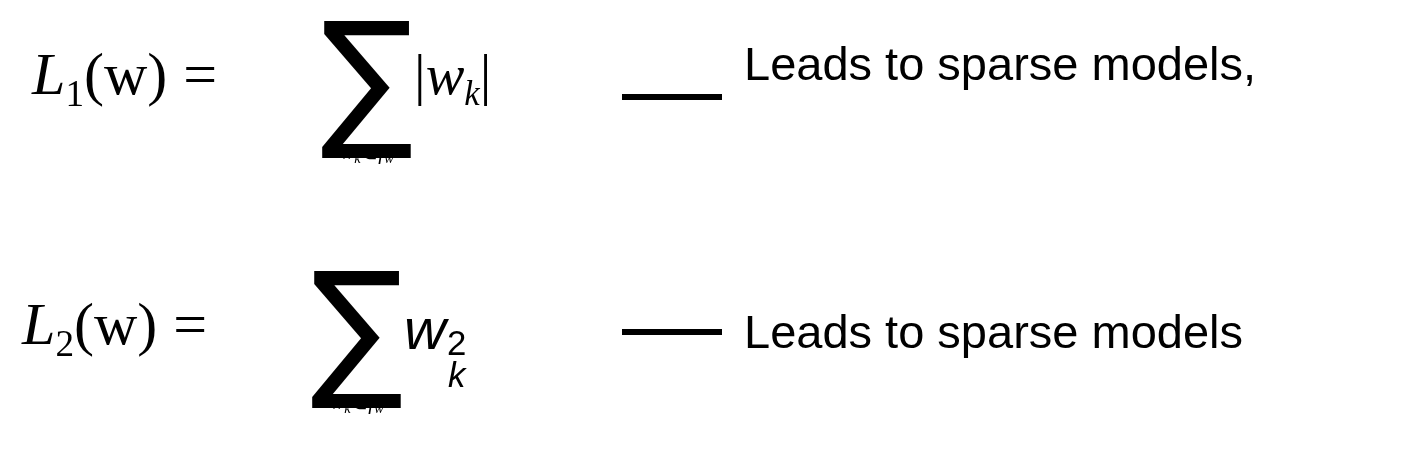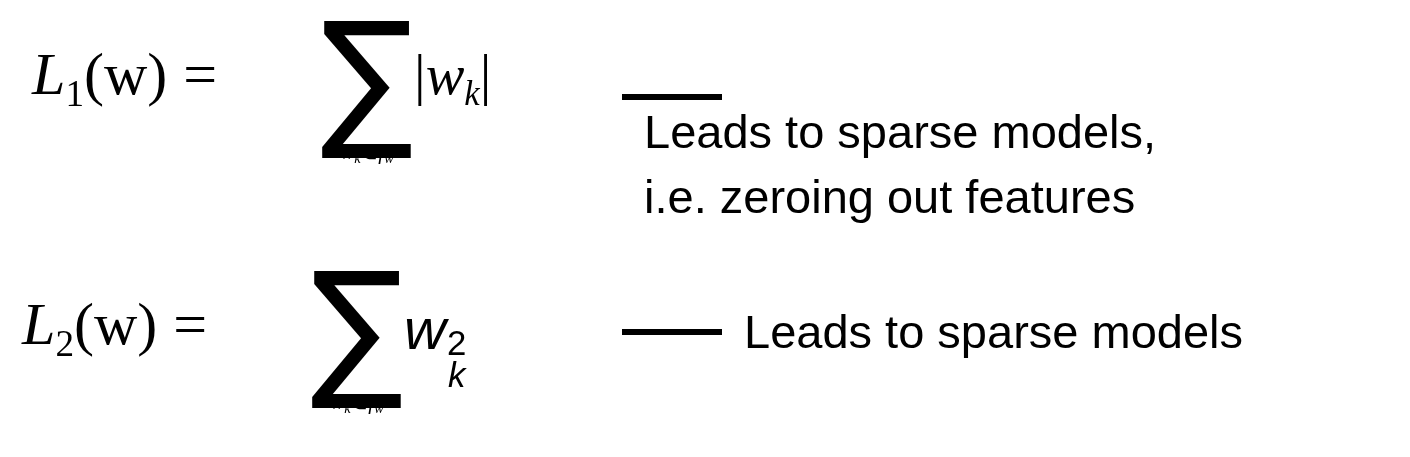--- a/index.html
+++ b/index.html
@@ -131,21 +131,21 @@
   .sup-sub .up { font-style: normal; }
   .sup-sub .dn { font-style: italic; margin-left: 1px; }
 
   
   .annot {
     position: absolute;
     display: flex;
     flex-direction: row;
     align-items: center;
   }
-  #annot-1 { left: 622px; top: 28px; flex-direction: column; }
+  #annot-1 { left: 622px; top: 28px; }
   #annot-2 { left: 622px; top: 300px; }
 
   .dash {
     width: 100px;
     height: 6px;
     background: #000000;
     flex: 0 0 auto;
   }
   #annot-1 .dash { margin-top: 66px; align-self: flex-start; }
 
@@ -183,21 +183,20 @@
         <span class="bar">|</span><span class="mi">w</span><span class="sub mi">k</span><span class="bar">|</span>
       </div>
 
     </div>
   </div>
 
   <div class="annot" id="annot-1">
     <div class="dash"></div>
     <div class="annot-text">
       <span class="line">Leads to sparse models,</span>
-      <span class="line">i.e. zeroing out features</span>
     </div>
   </div>
 
   <div class="eq-row" id="row-l2">
 
     <div class="math">
 
       <div class="lhs">
         <span class="mi">L</span><span class="sub">2</span><span class="paren">(w)</span><span class="eqsign">=</span>
       </div>

